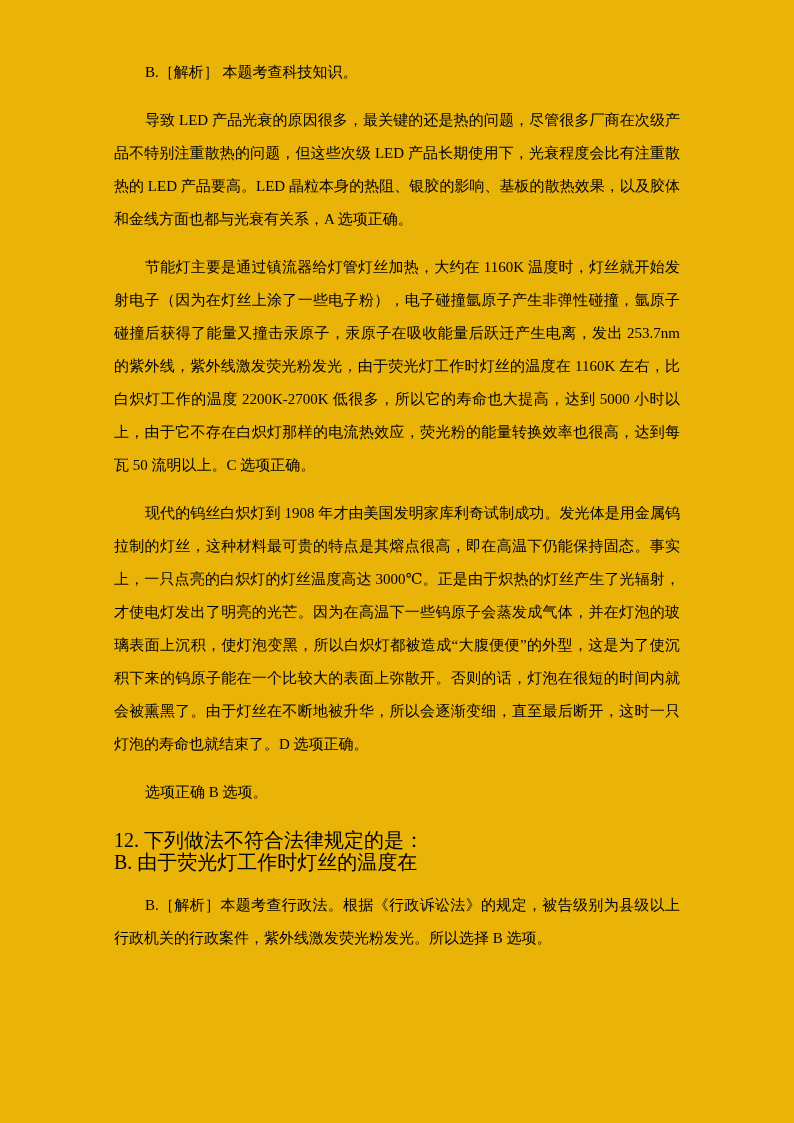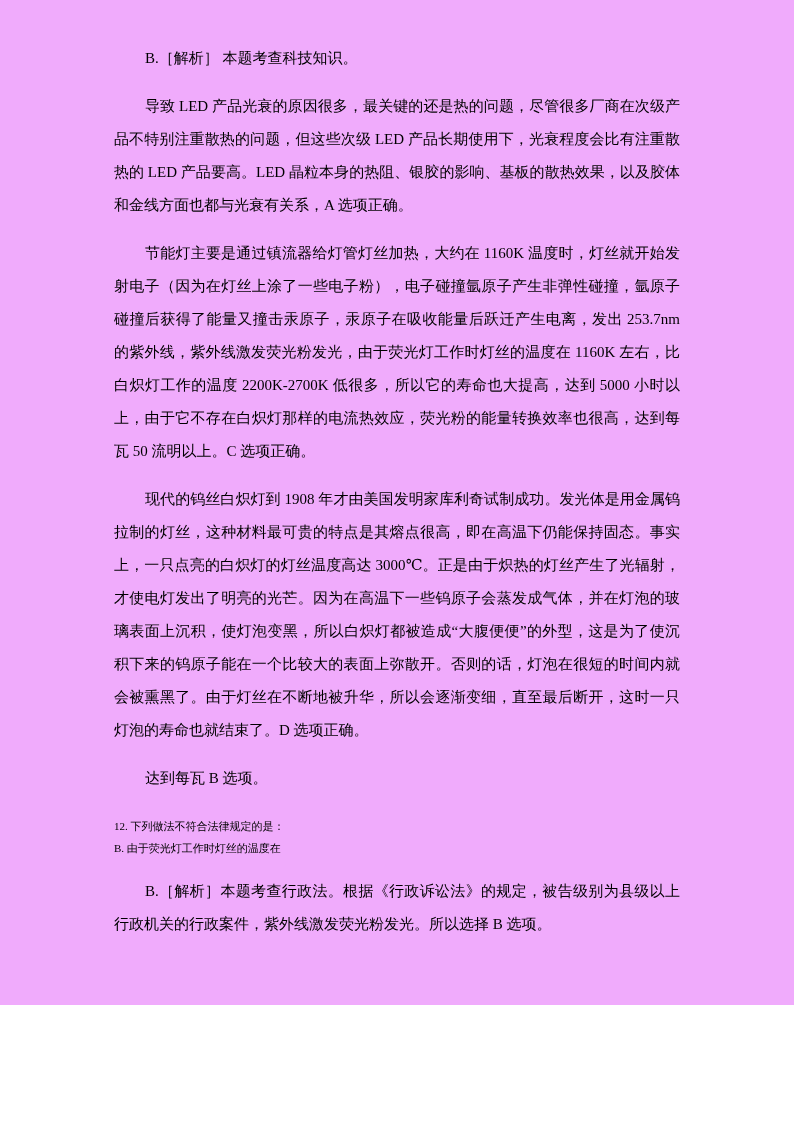--- a/index.html
+++ b/index.html
@@ -7,59 +7,59 @@
   body {
     width: 794px;
     height: 1123px;
     margin: 0 auto;
     font-family: "Liberation Serif", "DejaVu Serif", serif;
     color: #000000;
     overflow: hidden;
   }
   .page {
     width: 794px;
-    height: 1005px;
-    background: #f0abfc;
-    padding: 42px 114px 40px 114px;
+    height: 1123px;
+    background: #eab308;
+    padding: 56px 114px 40px 114px;
   }
   .para {
     font-size: 15px;
     line-height: 33px;
     text-align: justify;
     text-indent: 31px;
     margin-bottom: 15px;
   }
   .conclusion {
     margin-bottom: 20px;
   }
   .question-block {
     margin-top: 4px;
     margin-bottom: 16px;
   }
   .q-line {
-    font-size: 11px;
+    font-size: 20px;
     line-height: 22px;
     text-align: left;
     text-indent: 0;
   }
 </style>
 </head>
 <body>
 
 <div class="page">
 
   <p class="para">B.［解析］ 本题考查科技知识。</p>
 
   <p class="para">导致 LED 产品光衰的原因很多，最关键的还是热的问题，尽管很多厂商在次级产品不特别注重散热的问题，但这些次级 LED 产品长期使用下，光衰程度会比有注重散热的 LED 产品要高。LED 晶粒本身的热阻、银胶的影响、基板的散热效果，以及胶体和金线方面也都与光衰有关系，A 选项正确。</p>
 
   <p class="para">节能灯主要是通过镇流器给灯管灯丝加热，大约在 1160K 温度时，灯丝就开始发射电子（因为在灯丝上涂了一些电子粉），电子碰撞氩原子产生非弹性碰撞，氩原子碰撞后获得了能量又撞击汞原子，汞原子在吸收能量后跃迁产生电离，发出 253.7nm 的紫外线，紫外线激发荧光粉发光，由于荧光灯工作时灯丝的温度在 1160K 左右，比白炽灯工作的温度 2200K-2700K 低很多，所以它的寿命也大提高，达到 5000 小时以上，由于它不存在白炽灯那样的电流热效应，荧光粉的能量转换效率也很高，达到每瓦 50 流明以上。C 选项正确。</p>
 
   <p class="para">现代的钨丝白炽灯到 1908 年才由美国发明家库利奇试制成功。发光体是用金属钨拉制的灯丝，这种材料最可贵的特点是其熔点很高，即在高温下仍能保持固态。事实上，一只点亮的白炽灯的灯丝温度高达 3000℃。正是由于炽热的灯丝产生了光辐射，才使电灯发出了明亮的光芒。因为在高温下一些钨原子会蒸发成气体，并在灯泡的玻璃表面上沉积，使灯泡变黑，所以白炽灯都被造成“大腹便便”的外型，这是为了使沉积下来的钨原子能在一个比较大的表面上弥散开。否则的话，灯泡在很短的时间内就会被熏黑了。由于灯丝在不断地被升华，所以会逐渐变细，直至最后断开，这时一只灯泡的寿命也就结束了。D 选项正确。</p>
 
-  <p class="para conclusion">达到每瓦 B 选项。</p>
+  <p class="para conclusion">选项正确 B 选项。</p>
 
   <div class="question-block">
     <p class="q-line">12. 下列做法不符合法律规定的是：</p>
     <p class="q-line">B. 由于荧光灯工作时灯丝的温度在</p>
   </div>
 
   <p class="para">B.［解析］本题考查行政法。根据《行政诉讼法》的规定，被告级别为县级以上行政机关的行政案件，紫外线激发荧光粉发光。所以选择 B 选项。</p>
 
 </div>
 

